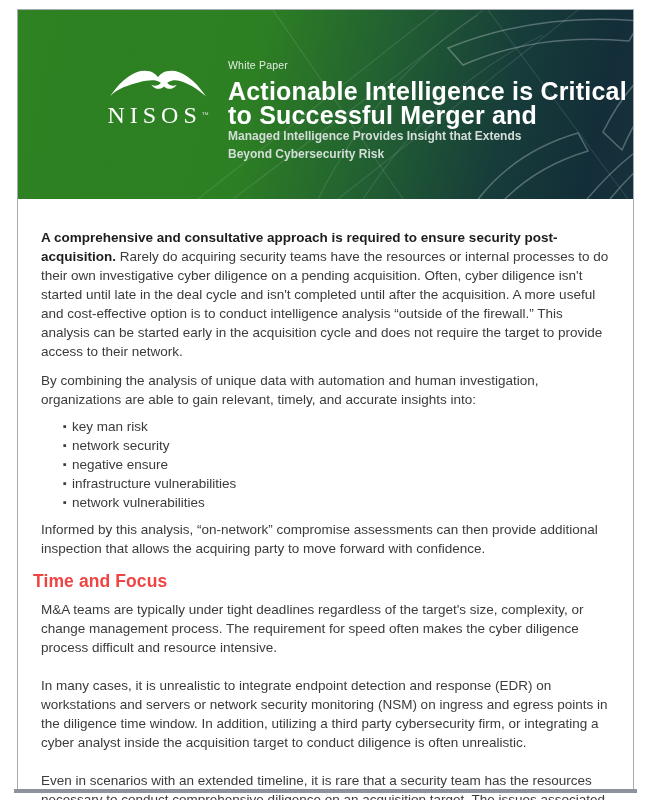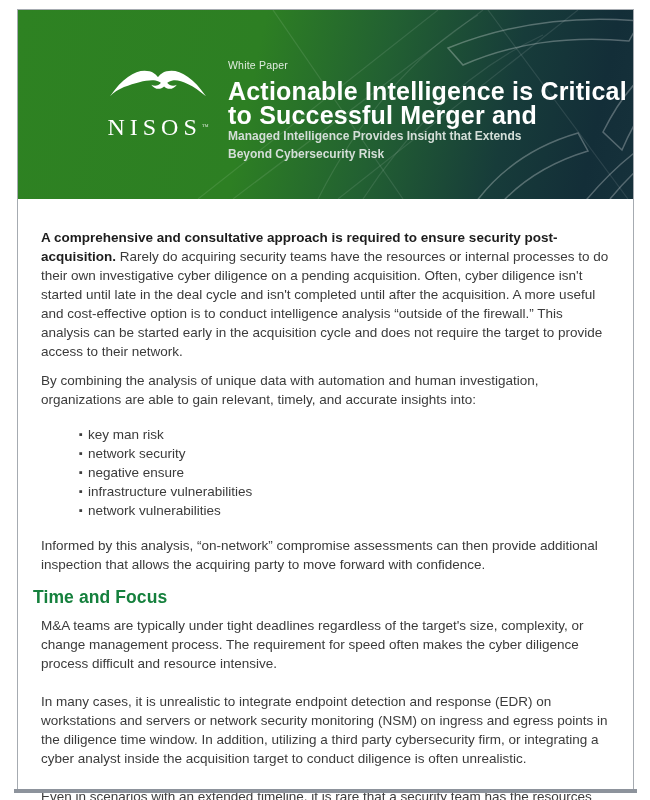--- a/index.html
+++ b/index.html
@@ -44,21 +44,21 @@
     width: 156px;
     text-align: center;
     color: #ffffff;
   }
   .logo-bird { display: block; margin: 0 auto; }
   .logo-text {
     font-family: "Liberation Serif", serif;
     font-size: 24px;
     letter-spacing: 5px;
     line-height: 24px;
-    margin-top: 17px;
+    margin-top: 5px;
     white-space: nowrap;
   }
   .logo-mark {
     font-size: 7px;
     vertical-align: top;
     letter-spacing: 0;
     opacity: .8;
   }
   .banner-text {
     position: absolute;
@@ -94,35 +94,35 @@
     font-size: 13.5px;
     line-height: 19px;
     color: #3b3b3b;
   }
   .content p { margin: 8px; }
   .lead b { color: #1d1d1d; }
   .para-gap { margin-top: 10px !important; }
   .para-gap-lg { margin-top: 19px !important; }
   ul.insights {
     list-style: none;
-    margin: 16px;
+    margin: 0;
     padding-left: 30px;
   }
   ul.insights li::before {
     content: "▪";
     font-size: 11px;
     margin-right: 5px;
     vertical-align: 1px;
     color: #3b3b3b;
   }
   h2.section-heading {
     margin: 13px 0 6px 0;
     font-size: 17.5px;
     line-height: 21px;
-    color: #15803d;
+    color: #ef4444;
     letter-spacing: .1px;
   }
 </style>
 </head>
 <body>
 
 <div class="page">
 
   <div class="banner">
 

